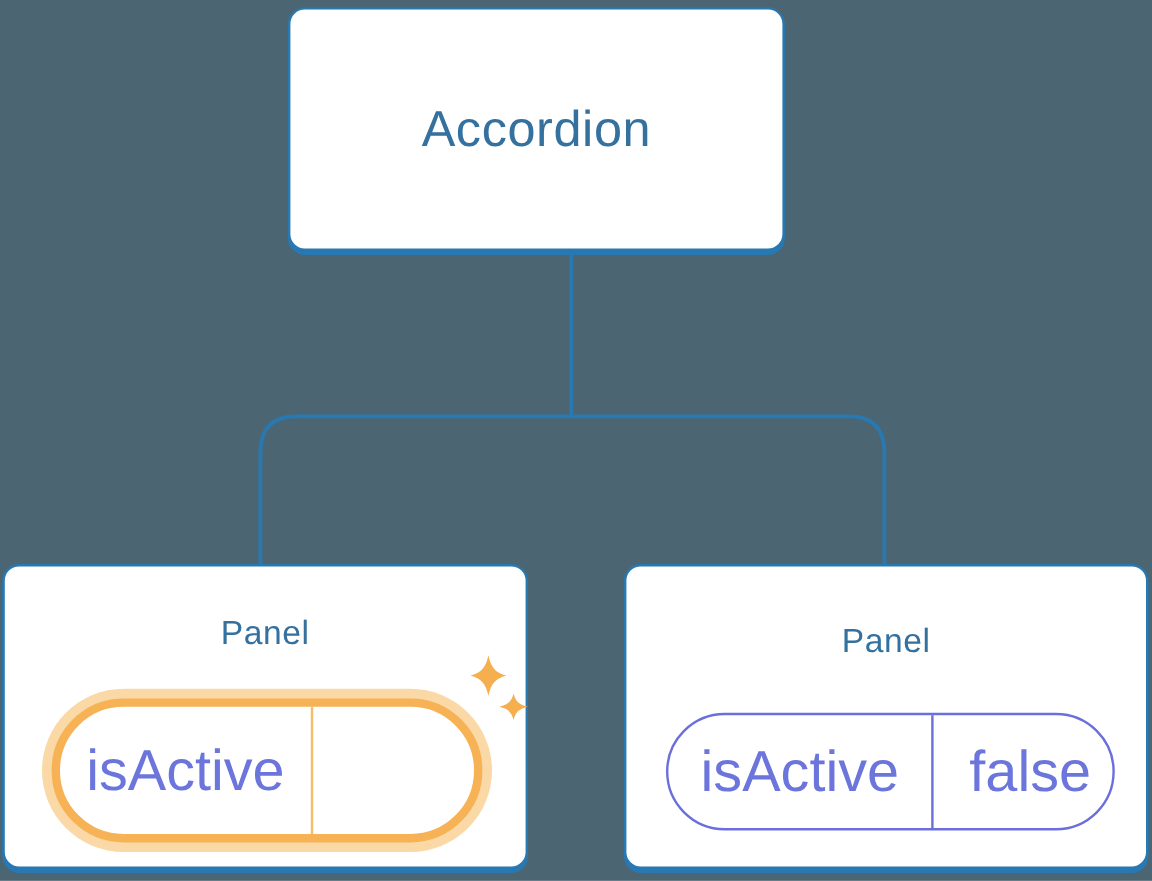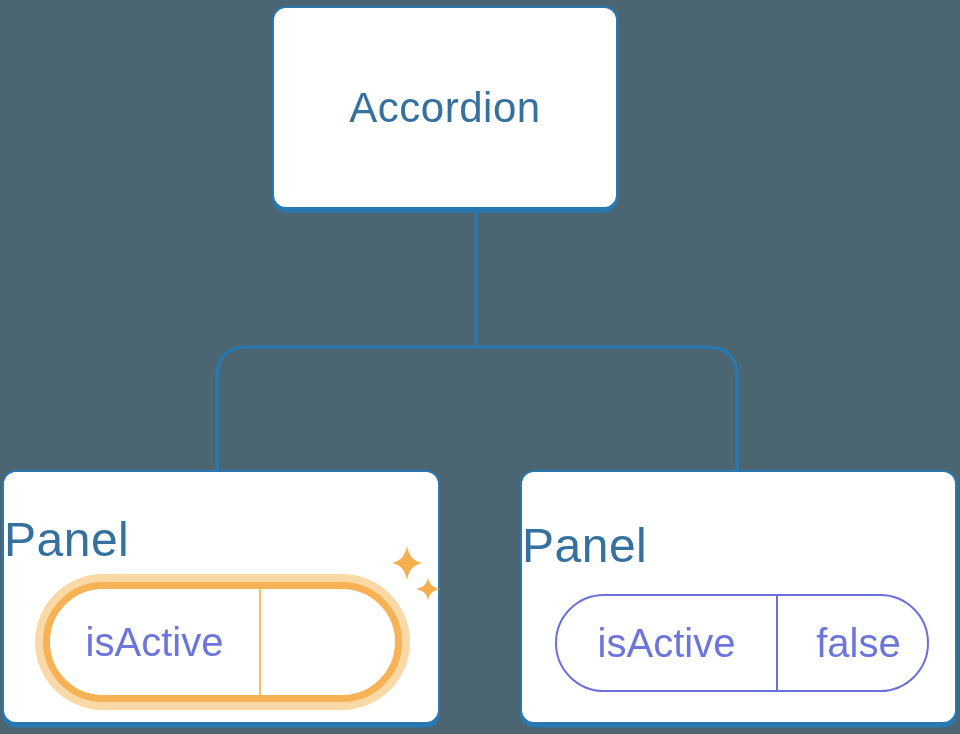--- a/index.html
+++ b/index.html
@@ -13,53 +13,54 @@
   }
   .node {
     position: absolute;
     box-sizing: border-box;
     background: var(--node-fill, #FFFFFF);
     border: 2.5px solid var(--node-border, #2878B2);
     border-radius: 14px;
     box-shadow: 0 3.5px 0 var(--node-border, #2878B2);
   }
   .root-node {
-    left: 272px; top: 6px;
-    width: 346px; height: 203px;
+    left: 240px; top: 6px;
+    width: 414px; height: 203px;
     display: flex; align-items: center; justify-content: center;
   }
   .root-label {
     color: var(--node-text, #35719F);
     font-size: 42px;
     letter-spacing: 0.5px;
   }
   .connectors { position: absolute; left: 0; top: 0; }
   .panel-node { top: 470px; width: 438px; height: 254px; }
   .panel-left  { left: 2px; }
   .panel-right { left: 520px; width: 437px; }
   .panel-title {
     position: absolute;
     width: 100%;
+    text-align: center;
     color: var(--node-text, #35719F);
-    font-size: 48px;
+    font-size: 28px;
     letter-spacing: 0.5px;
   }
   .panel-left  .panel-title { top: 40px; }
   .panel-right .panel-title { top: 46px; }
   .pill {
     position: absolute;
     box-sizing: border-box;
     display: flex;
     background: #FFFFFF;
   }
   .cell {
     display: flex;
     align-items: center;
     justify-content: center;
-    font-size: 40px;
+    font-size: 48px;
     color: var(--state-text, #6C75DC);
     text-align: right;
   }
   .pill-active {
     left: 39px; top: 110px;
     width: 359px; height: 120px;
     border: 7px solid var(--active-pill-border, #F6B254);
     border-radius: 60px;
     box-shadow: 0 0 0 8px var(--active-pill-glow, #FAD9A6);
   }

